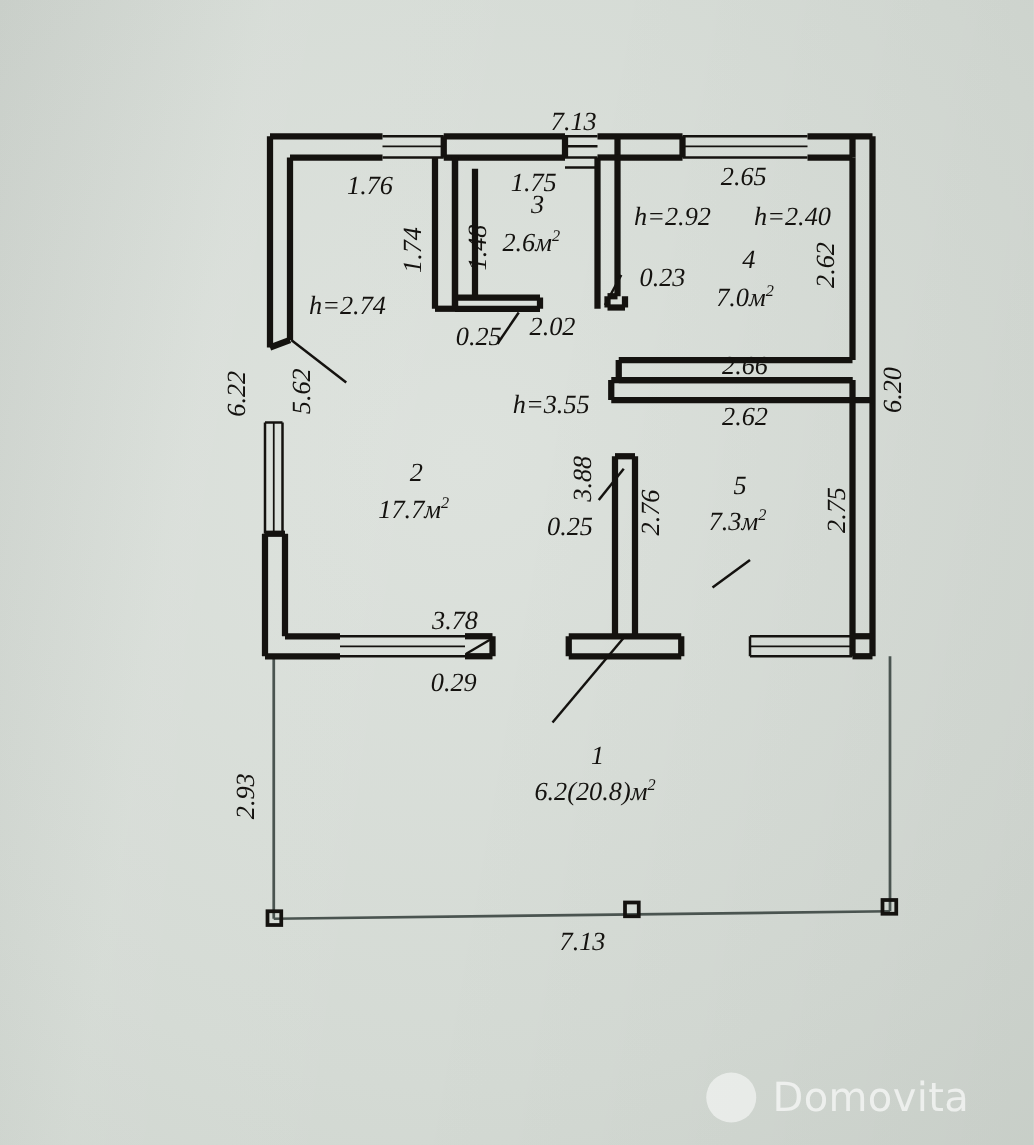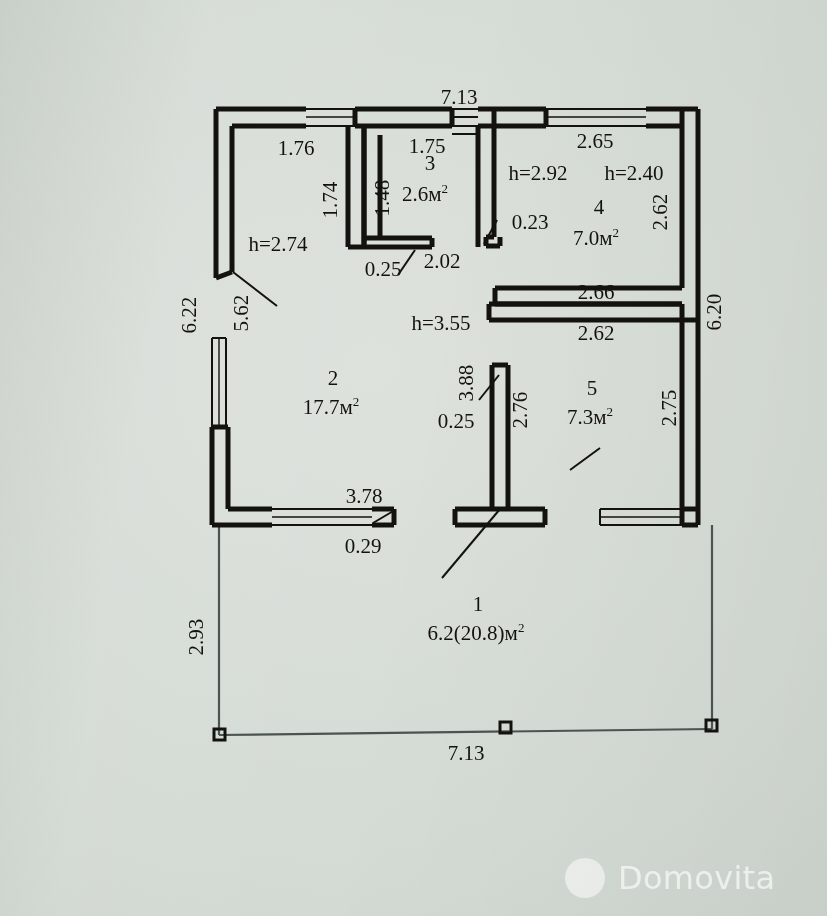--- a/index.html
+++ b/index.html
@@ -13,21 +13,21 @@
   
   #paper{
     position:absolute;inset:0;
     background:
       radial-gradient(ellipse 120% 100% at 45% 40%, #dde2dd 0%, #d4dad4 55%, #c9d0c9 100%);
   }
   #paper:after{
     content:"";position:absolute;inset:0;
     background:linear-gradient(100deg, rgba(0,0,0,0.05) 0%, rgba(255,255,255,0.045) 22%, rgba(0,0,0,0.0) 48%, rgba(0,0,0,0.035) 100%);
   }
-  #plan{position:absolute;inset:0;}
+  #plan{position:absolute;inset:0;font-style:italic;}
   svg{display:block;}
   .lbl{
     font-family:"Liberation Serif", serif;
     fill:#14120f;
     font-size:21px;
     text-anchor:middle;
     dominant-baseline:alphabetic;
   }
   .sup{font-size:13px;}
   

